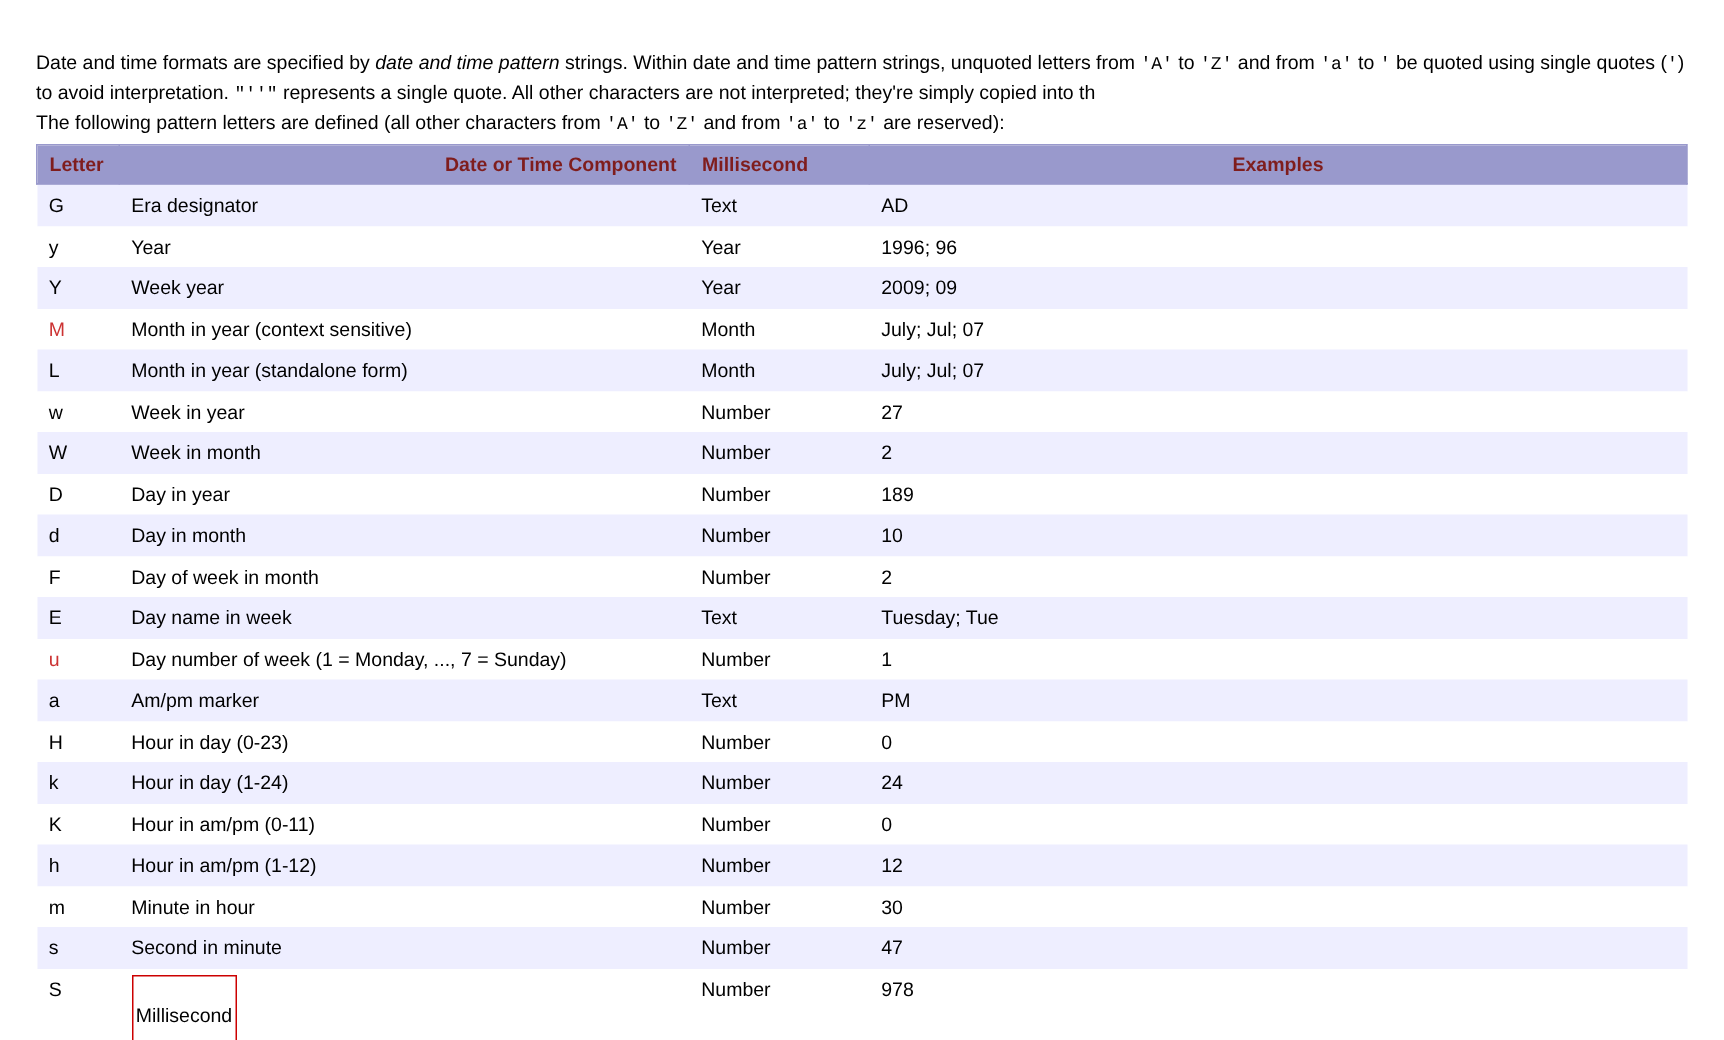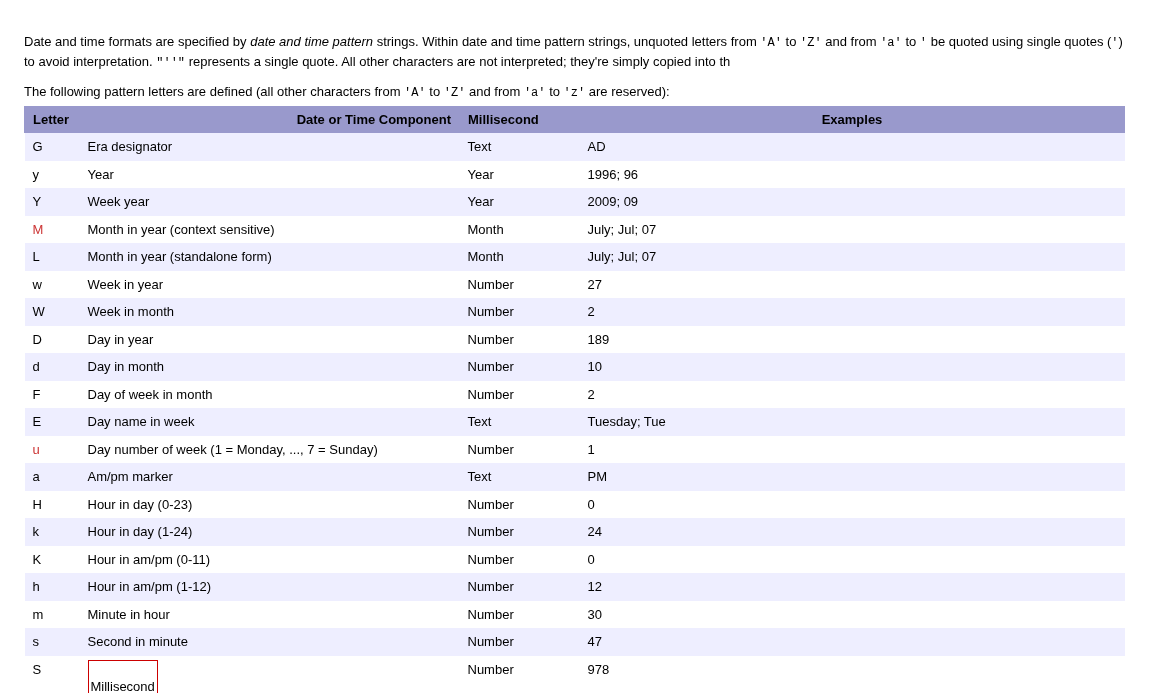--- a/index.html
+++ b/index.html
@@ -11,21 +11,20 @@
       padding: 20px 24px;
       width: 1149px;
     }
     h1 {
       font-size: 14px;
       font-weight: bold;
       font-style: italic;
       margin-bottom: 12px;
     }
     .intro {
-      margin-bottom: 10px;
       line-height: 1.5;
     }
     .intro em {
       font-style: italic;
     }
     .note {
       margin-bottom: 2px;
       line-height: 1.5;
     }
     table {
@@ -34,21 +33,21 @@
       margin-top: 4px;
     }
     thead tr {
       background-color: #9999cc;
     }
     thead th {
       font-weight: bold;
       padding: 5px 8px;
       text-align: left;
       border: 1px solid #9999cc;
-      color: #000000;
+      color: #7f1d1d;
     }
     tbody tr:nth-child(odd) {
       background-color: #eeeeff;
     }
     tbody tr:nth-child(even) {
       background-color: #ffffff;
     }
     tbody td {
       padding: 4px 8px;
       border: none;

